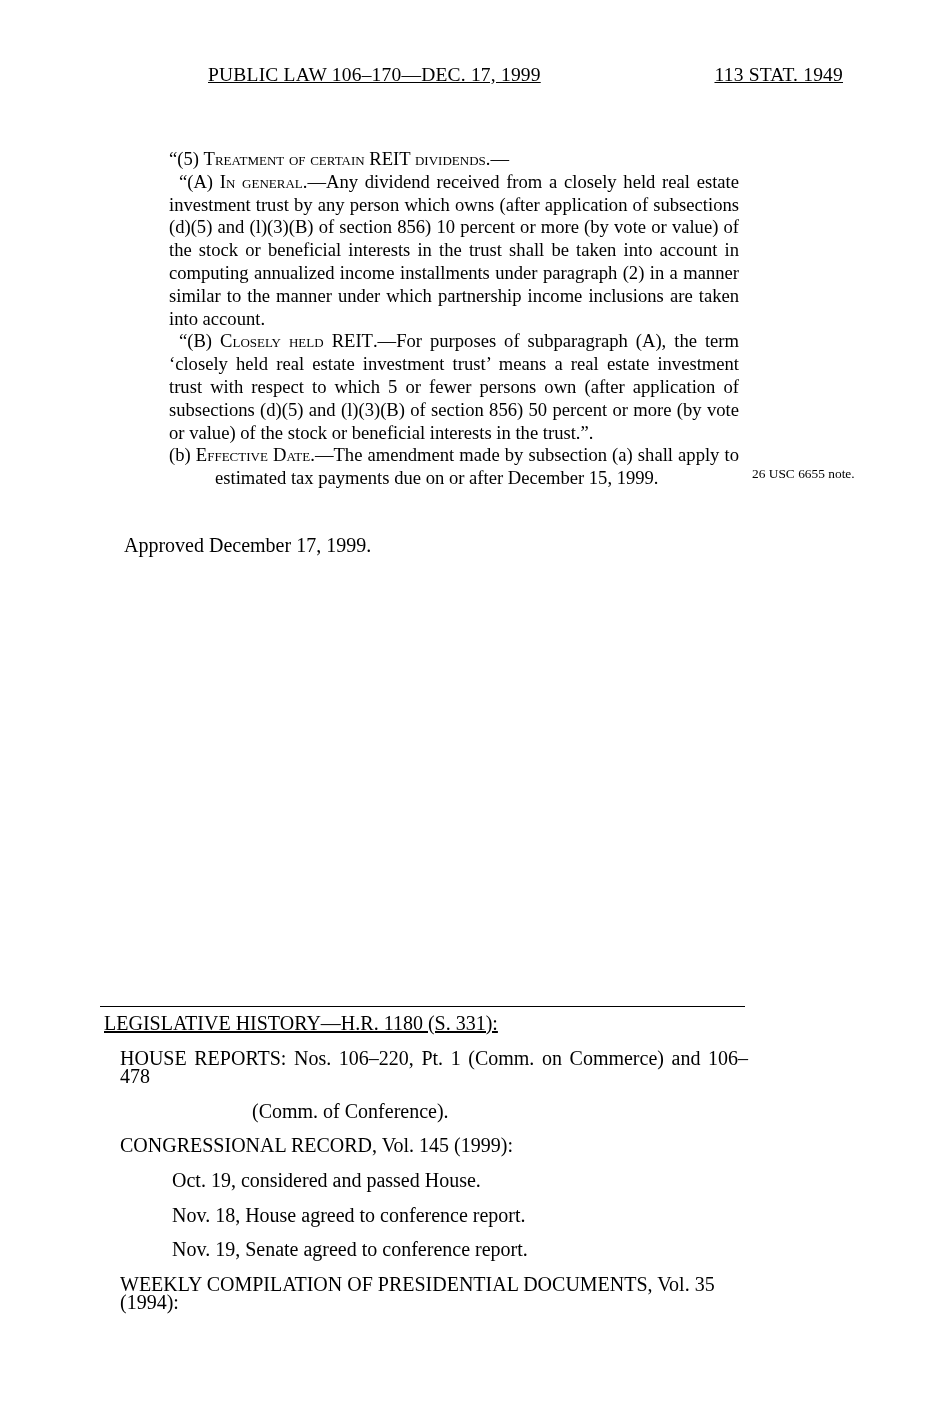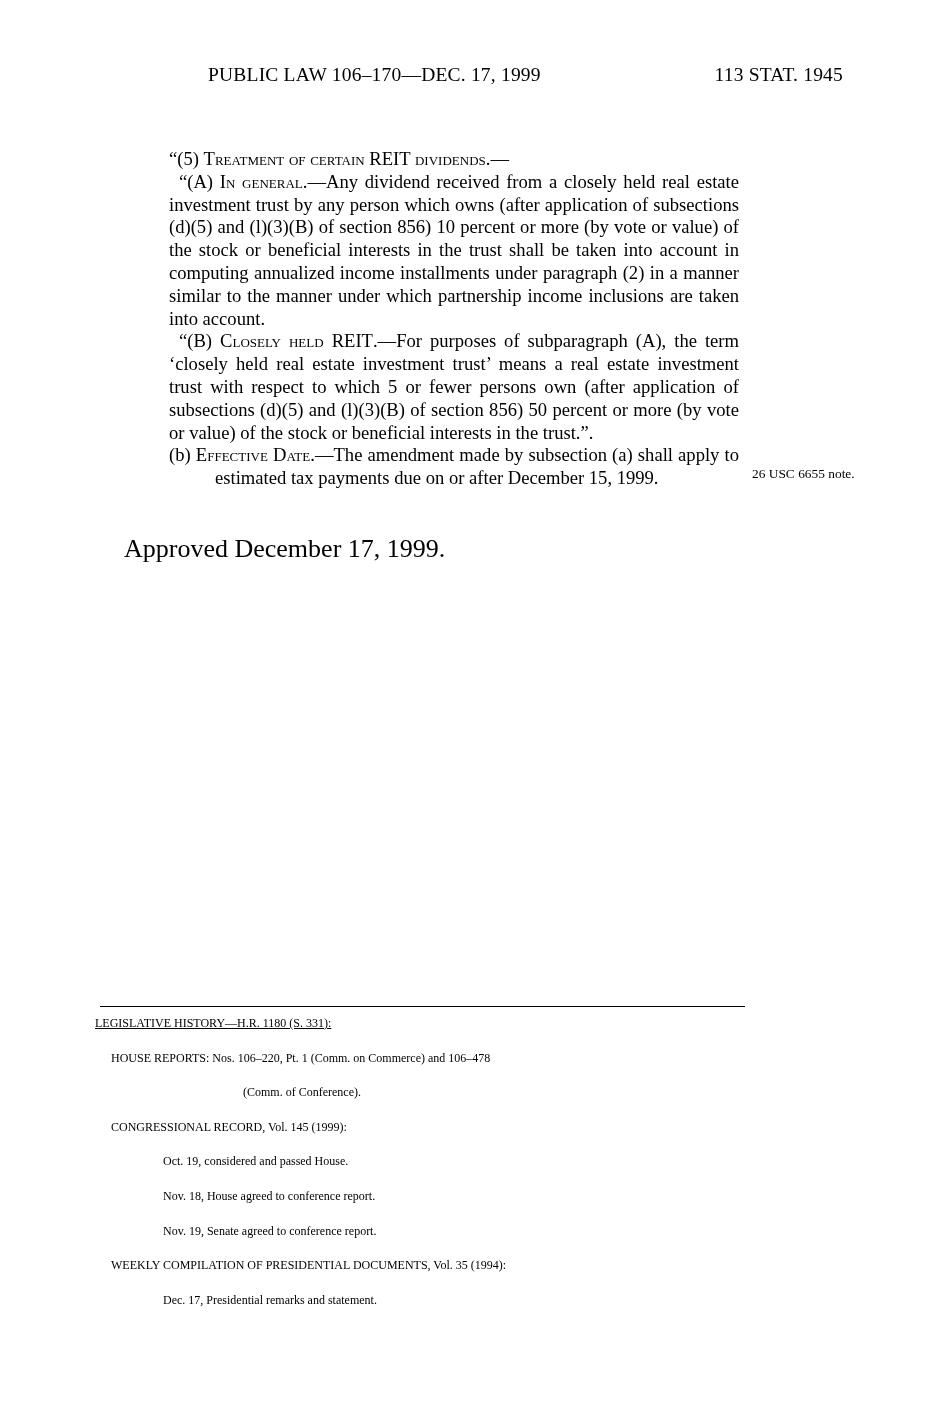--- a/index.html
+++ b/index.html
@@ -26,20 +26,21 @@
   .runhead {
     position: absolute;
     top: 64px;
     left: 100px;
     width: 747px;
     display: flex;
     justify-content: space-between;
     align-items: center;
     font-size: 19.5px;
     letter-spacing: 0.2px;
+    text-decoration: underline;
   }
   .runhead .left {
     padding-left: 108px;
   }
   .runhead .right {
     padding-right: 4px;
     white-space: nowrap;
   }
 
   
@@ -76,37 +77,37 @@
     font-family: "Liberation Serif", serif;
     font-size: 13.4px;
     line-height: 16px;
     text-align: left;
   }
 
   .approved {
     position: absolute;
     top: 534px;
     left: 124px;
-    font-size: 26px;
+    font-size: 20px;
   }
 
   
   .rule {
     position: absolute;
     top: 1006px;
     left: 100px;
     width: 645px;
     border-top: 1.3px solid #000;
   }
   .leghist {
     position: absolute;
     top: 1014px;
-    left: 95px;
+    left: 104px;
     width: 660px;
-    font-size: 12px;
+    font-size: 20px;
     line-height: 18.6px;
   }
   .lh-title {
     margin: 0 0 8px 0;
   }
   .lh-title u {
     text-decoration: underline;
   }
   .lh-line {
     margin: 16px;
@@ -117,21 +118,21 @@
     text-align: justify;
   }
 </style>
 </head>
 <body>
 
 <div class="page">
 
   <div class="runhead">
     <span class="left">PUBLIC LAW 106–170—DEC. 17, 1999</span>
-    <span class="right">113 STAT. 1945</span>
+    <span class="right">113 STAT. 1949</span>
   </div>
 
   <div class="body-col">
 
     <p class="para no-indent">
       <span>“(5) <span class="sc">Treatment of certain REIT dividends</span>.—</span>
     </p>
 
     <p class="para leadin">
       <span>“(A) <span class="sc">In general</span>.—Any dividend received from a closely held real estate investment trust by any person which owns (after application of subsections (d)(5) and (l)(3)(B) of section 856) 10 percent or more (by vote or value) of the stock or beneficial interests in the trust shall be taken into account in computing annualized income installments under paragraph (2) in a manner similar to the manner under which partnership income inclusions are taken into account.</span>
@@ -176,18 +177,15 @@
     </p>
     <p class="lh-line indent1">
       <span>Nov. 18, House agreed to conference report.</span>
     </p>
     <p class="lh-line indent1">
       <span>Nov. 19, Senate agreed to conference report.</span>
     </p>
     <p class="lh-line">
       <span>WEEKLY COMPILATION OF PRESIDENTIAL DOCUMENTS, Vol. 35 (1994):</span>
     </p>
-    <p class="lh-line indent1">
-      <span>Dec. 17, Presidential remarks and statement.</span>
-    </p>
   </div>
 
 </div>
 
 </body></html>

